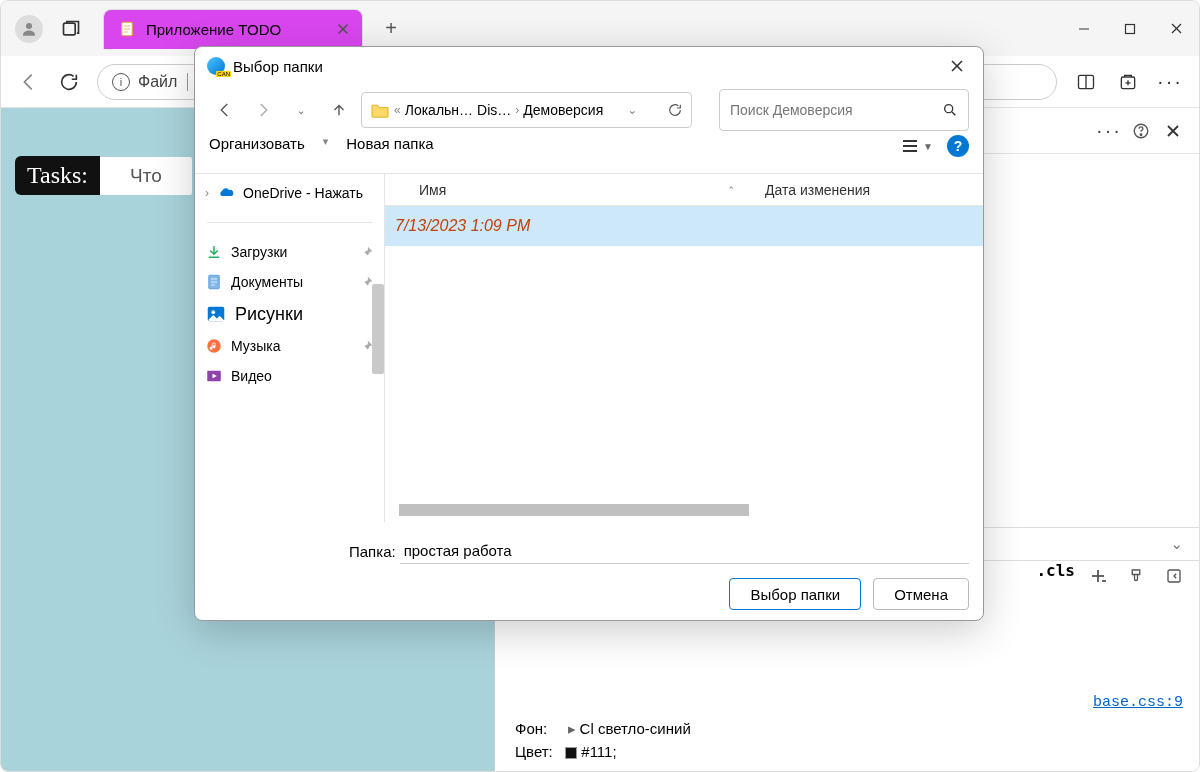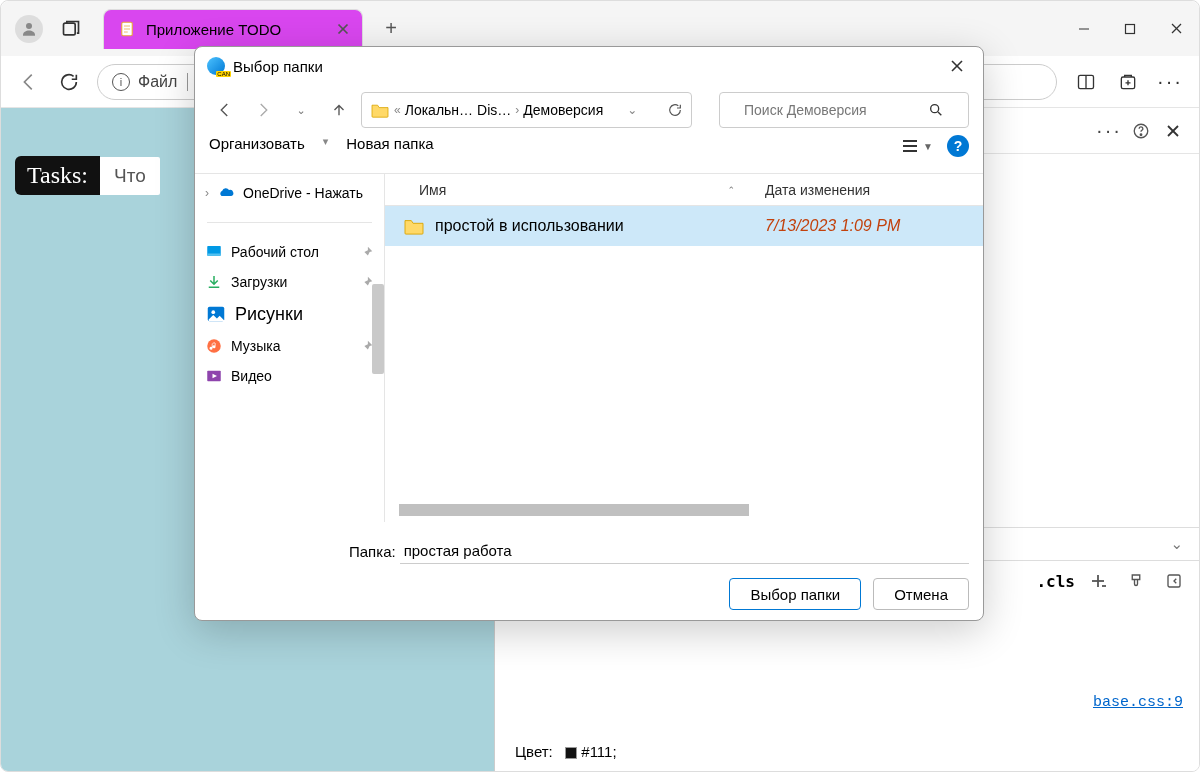--- a/index.html
+++ b/index.html
@@ -29,57 +29,57 @@
   .addr-actions { display:flex; align-items:center; gap:4px; margin-right:4px; }
   .addr-actions div { width:30px; height:30px; display:flex; align-items:center; justify-content:center; color:#555; }
   .toolbar-icons { display:flex; }
   .toolbar-icons div { width:42px; height:40px; display:flex; align-items:center; justify-content:center; color:#333; }
 
   
   .content { position:absolute; top:107px; left:0; right:0; bottom:0; display:flex; }
   .page-area { width:493px; background:#a9d3db; padding: 48px 14px; height: 100%; }
   .tasks-row { display:flex; align-items:center; }
   .tasks-label { background:#111; color:#fff; padding: 6px 12px; font-size:24px; font-family: Georgia, serif; border-radius: 6px 0 0 6px; }
-  .tasks-input { background:#fff; color:#555; padding: 8px 14px; font-size:19px; border-radius:0 2px 2px 0; }
+  .tasks-input { background:#fff; color:#555; padding: 8px 30px; font-size:19px; border-radius:0 2px 2px 0; }
 
   
   .devtools { flex:1; display:flex; flex-direction:column; border-left:1px solid #ccc; background:#fff; }
   .dt-top { height:46px; display:flex; align-items:center; border-bottom:1px solid #e5e5e5; padding: 0 10px; gap: 4px; }
   .dt-ico { width:32px; height:32px; display:flex; align-items:center; justify-content:center; color:#444; }
   .dt-tab { display:flex; align-items:center; height:46px; padding: 0 10px; font-size:15px; }
   .dt-tab.active { border-bottom: 3px solid #0078d4; color:#000; }
   .dt-sep { width:1px; height:24px; background:#ddd; margin:0 6px; }
   .dt-right { margin-left:auto; display:flex; align-items:center; gap:0px; }
 
   .dt-body { flex:1; position: relative; }
   .dt-styles-head { position:absolute; right:0; left:0; bottom:210px; height:34px; border-top:1px solid #ddd; border-bottom:1px solid #ddd; display:flex; align-items:center; padding: 0 16px; }
   .dt-styles-head span { font-size:15px; }
   .dt-styles-head .chev { margin-left:auto; color:#777; }
-  .dt-styles-bar { position:absolute; right:0; bottom:170px; height:40px; display:flex; align-items:center; gap:8px; padding: 0 10px; }
+  .dt-styles-bar { position:absolute; right:0; bottom:170px; height:40px; display:flex; align-items:flex-start; gap:8px; padding: 0 10px; }
   .dt-styles-bar .cls { font-family: monospace; font-size:16px; font-weight:bold; }
   .dt-styles-bar .ic { width:30px; height:30px; display:flex; align-items:center; justify-content:center; color:#555; }
   .dt-css-link { position:absolute; right:16px; bottom:60px; color:#0066cc; font-family:Liberation Mono, monospace; text-decoration:underline; font-size:15px; }
   .dt-css-props { position:absolute; left:20px; bottom:8px; font-family:monospace; font-size:15px; line-height:1.5; }
   .dt-css-props .tri { color:#666; margin-right:4px; }
   .dt-css-props .swatch { display:inline-block; width:12px; height:12px; background:#111; border:1px solid #999; margin-right:4px; vertical-align:middle; }
 
   
   .dialog { position:absolute; top:45px; left:193px; width:790px; height:575px; background:#fff; border:1px solid #999; border-radius:8px; box-shadow: 0 10px 40px rgba(0,0,0,0.2); display:flex; flex-direction:column; z-index:10; }
   .dlg-title { height:38px; display:flex; align-items:center; padding: 0 12px; font-size:15px; }
   .dlg-title-icon { width:18px; height:18px; margin-right:8px; background: linear-gradient(135deg,#4cc2ff,#0078d4); border-radius:50%; position:relative; }
   .dlg-title-icon::after { content:"CAN"; position:absolute; bottom:-2px; right:-6px; font-size:6px; background:#ffd400; padding:0 1px; border-radius:1px; }
   .dlg-close { margin-left:auto; width:28px; height:28px; display:flex; align-items:center; justify-content:center; }
 
   .dlg-nav { height:50px; display:flex; align-items:center; padding: 0 14px; gap: 6px; }
   .dlg-nav-btn { width:32px; height:32px; display:flex; align-items:center; justify-content:center; color:#555; }
   .path-box { flex:1; height:36px; border:1px solid #ccc; border-radius:4px; display:flex; align-items:center; padding: 0 8px; font-size:14px; gap:4px; }
   .path-box .folder-ic { width:20px; height:16px; }
   .chev-small { color:#888; font-size:12px; }
   .refresh { margin-left:auto; }
-  .search-box { width:250px; height:36px; border:1px solid #ccc; border-radius:4px; display:flex; align-items:center; padding: 0 24px; font-size:14px; margin-left:21px; color:#777; }
+  .search-box { width:250px; height:42px; border:1px solid #ccc; border-radius:4px; display:flex; align-items:center; padding: 0 10px; font-size:14px; margin-left:21px; color:#777; }
   .search-box .mag { margin-left:auto; color:#333; }
 
   .dlg-toolbar { height:38px; display:flex; align-items:flex-start; padding: 0 14px; gap:18px; font-size:15px; }
   .dlg-toolbar .right { margin-left:auto; display:flex; align-items:center; gap:14px; }
   .help-circle { width:22px; height:22px; background:#0078d4; color:#fff; border-radius:50%; display:flex; align-items:center; justify-content:center; font-size:14px; font-weight:bold; }
 
   .dlg-main { flex:1; display:flex; border-top:1px solid #e5e5e5; overflow:hidden; }
   .dlg-side { width:190px; border-right:1px solid #e5e5e5; padding: 4px 0; font-size:14px; position:relative; overflow:hidden; }
   .side-item { display:flex; align-items:center; padding: 6px 10px; gap:8px; }
   .side-item.big { font-size:18px; font-weight:500; }
@@ -307,20 +307,21 @@
           </div>
         <div class="ic">
             <svg width="18" height="18" viewBox="0 0 24 24" fill="none" stroke="#555" stroke-width="1.8">
               <rect x="4" y="4" width="16" height="16" rx="2"></rect>
               <path d="M15 9l-3 3 3 3"></path>
             </svg>
           </div>
       </div>
       <a class="dt-css-link">base.css:9</a>
       <div class="dt-css-props">
+        <div><span>Фон:</span>&nbsp;&nbsp;&nbsp;&nbsp;&nbsp;<span class="tri">▸</span><span>Cl светло-синий</span></div>
         <div><span>Цвет:</span>&nbsp;&nbsp;&nbsp;<span class="swatch"></span><span>#111;</span></div>
       </div>
     </div>
   </div>
 </div>
 
 <div class="dialog">
   <div class="dlg-title">
     <div class="dlg-title-icon"></div>
     <span>Выбор папки</span>
@@ -399,34 +400,36 @@
     <div class="dlg-side">
       <div class="side-item">
         <span style="color:#888;font-size:12px;">›</span>
         <svg class="ic-sm" viewBox="0 0 24 16">
             <path d="M6 12a4 4 0 0 1 1-7 5 5 0 0 1 9-1 4 4 0 0 1 3 8z" fill="#0078d4"></path>
           </svg>
         <span style="white-space:nowrap;overflow:hidden;">OneDrive - Нажать</span>
       </div>
       <div class="side-sep"></div>
       <div class="side-item">
-        <svg class="ic-sm" viewBox="0 0 24 24">
-            <rect x="3" y="4" width="18" height="13" rx="1" fill="#0099e5"></rect>
-            <rect x="3" y="14" width="18" height="3" fill="#53c1f0"></rect>
-          </svg>
-        <span>Рабочий стол</span>
+        <svg class="ic-sm" viewBox="0 0 24 24" fill="none" stroke="#27ae60" stroke-width="2">
+            <path d="M12 4v10M7 10l5 5 5-5M5 19h14"></path>
+          </svg>
+        <span>Загрузки</span>
         <svg class="pin" viewBox="0 0 16 16" fill="#aaa">
             <path d="M9 2l5 5-3 1-2 4-2-2-4 4 4-4-2-2 4-2z"></path>
           </svg>
       </div>
       <div class="side-item">
-        <svg class="ic-sm" viewBox="0 0 24 24" fill="none" stroke="#27ae60" stroke-width="2">
-            <path d="M12 4v10M7 10l5 5 5-5M5 19h14"></path>
-          </svg>
-        <span>Загрузки</span>
+        <svg class="ic-sm" viewBox="0 0 24 24">
+            <rect x="5" y="3" width="14" height="18" rx="1" fill="#82b7e8" stroke="#4a90d9"></rect>
+            <line x1="8" y1="8" x2="16" y2="8" stroke="#fff"></line>
+            <line x1="8" y1="12" x2="16" y2="12" stroke="#fff"></line>
+            <line x1="8" y1="16" x2="13" y2="16" stroke="#fff"></line>
+          </svg>
+        <span>Документы</span>
         <svg class="pin" viewBox="0 0 16 16" fill="#aaa">
             <path d="M9 2l5 5-3 1-2 4-2-2-4 4 4-4-2-2 4-2z"></path>
           </svg>
       </div>
       <div class="side-item big">
         <svg width="22" height="22" viewBox="0 0 24 24">
             <rect x="3" y="4" width="18" height="16" rx="2" fill="#0078d4"></rect>
             <circle cx="9" cy="10" r="2" fill="#fff"></circle>
             <path d="M4 18l5-5 4 4 3-3 5 5v1H4z" fill="#fff"></path>
           </svg>
@@ -454,26 +457,20 @@
 
     <div class="dlg-list">
       <div class="list-head">
         <div class="col-name">
           <span>Имя</span>
           <span class="sort-caret">⌃</span>
         </div>
         <div class="col-date">Дата изменения</div>
       </div>
       <div class="list-row">
-        <div class="col-name">
-          <svg class="folder-glyph" viewBox="0 0 24 20">
-              <path d="M2 4h7l2 3h11v11a1 1 0 0 1-1 1H3a1 1 0 0 1-1-1z" fill="#ffd968" stroke="#d9a400"></path>
-            </svg>
-          <span>простой в использовании</span>
-        </div>
         <div class="col-date">7/13/2023 1:09 PM</div>
       </div>
       <div class="hscroll"></div>
     </div>
   </div>
 
   <div class="dlg-bottom">
     <div class="folder-row">
       <span>Папка:</span>
       <input type="text" value="простая работа" style="">

